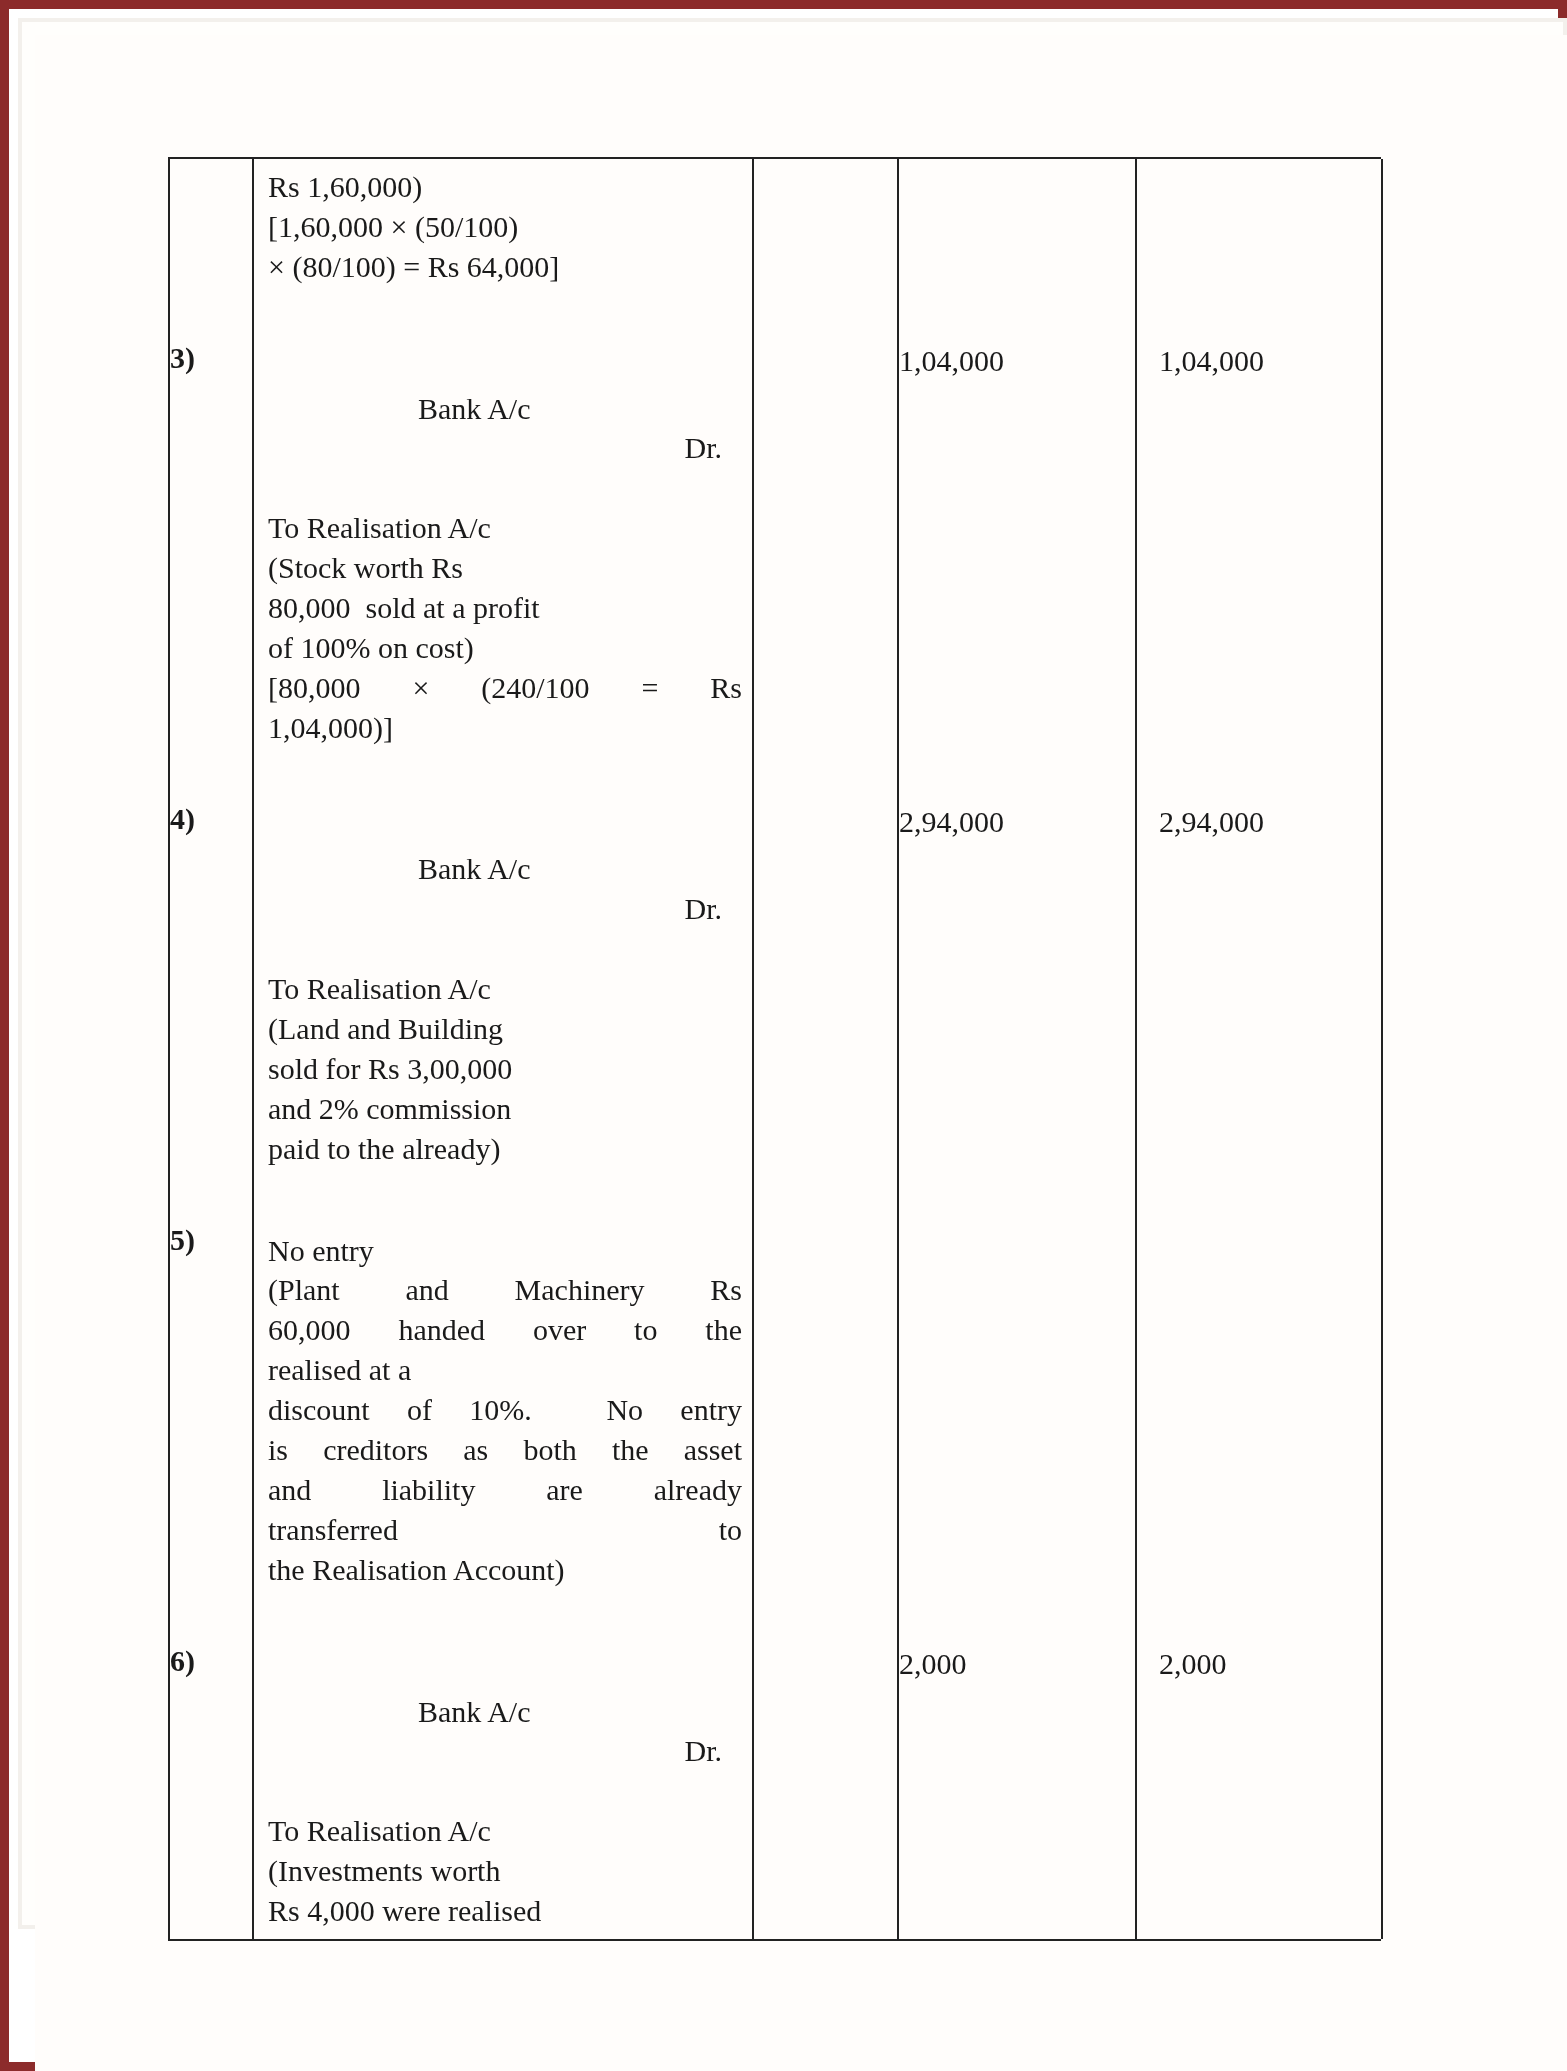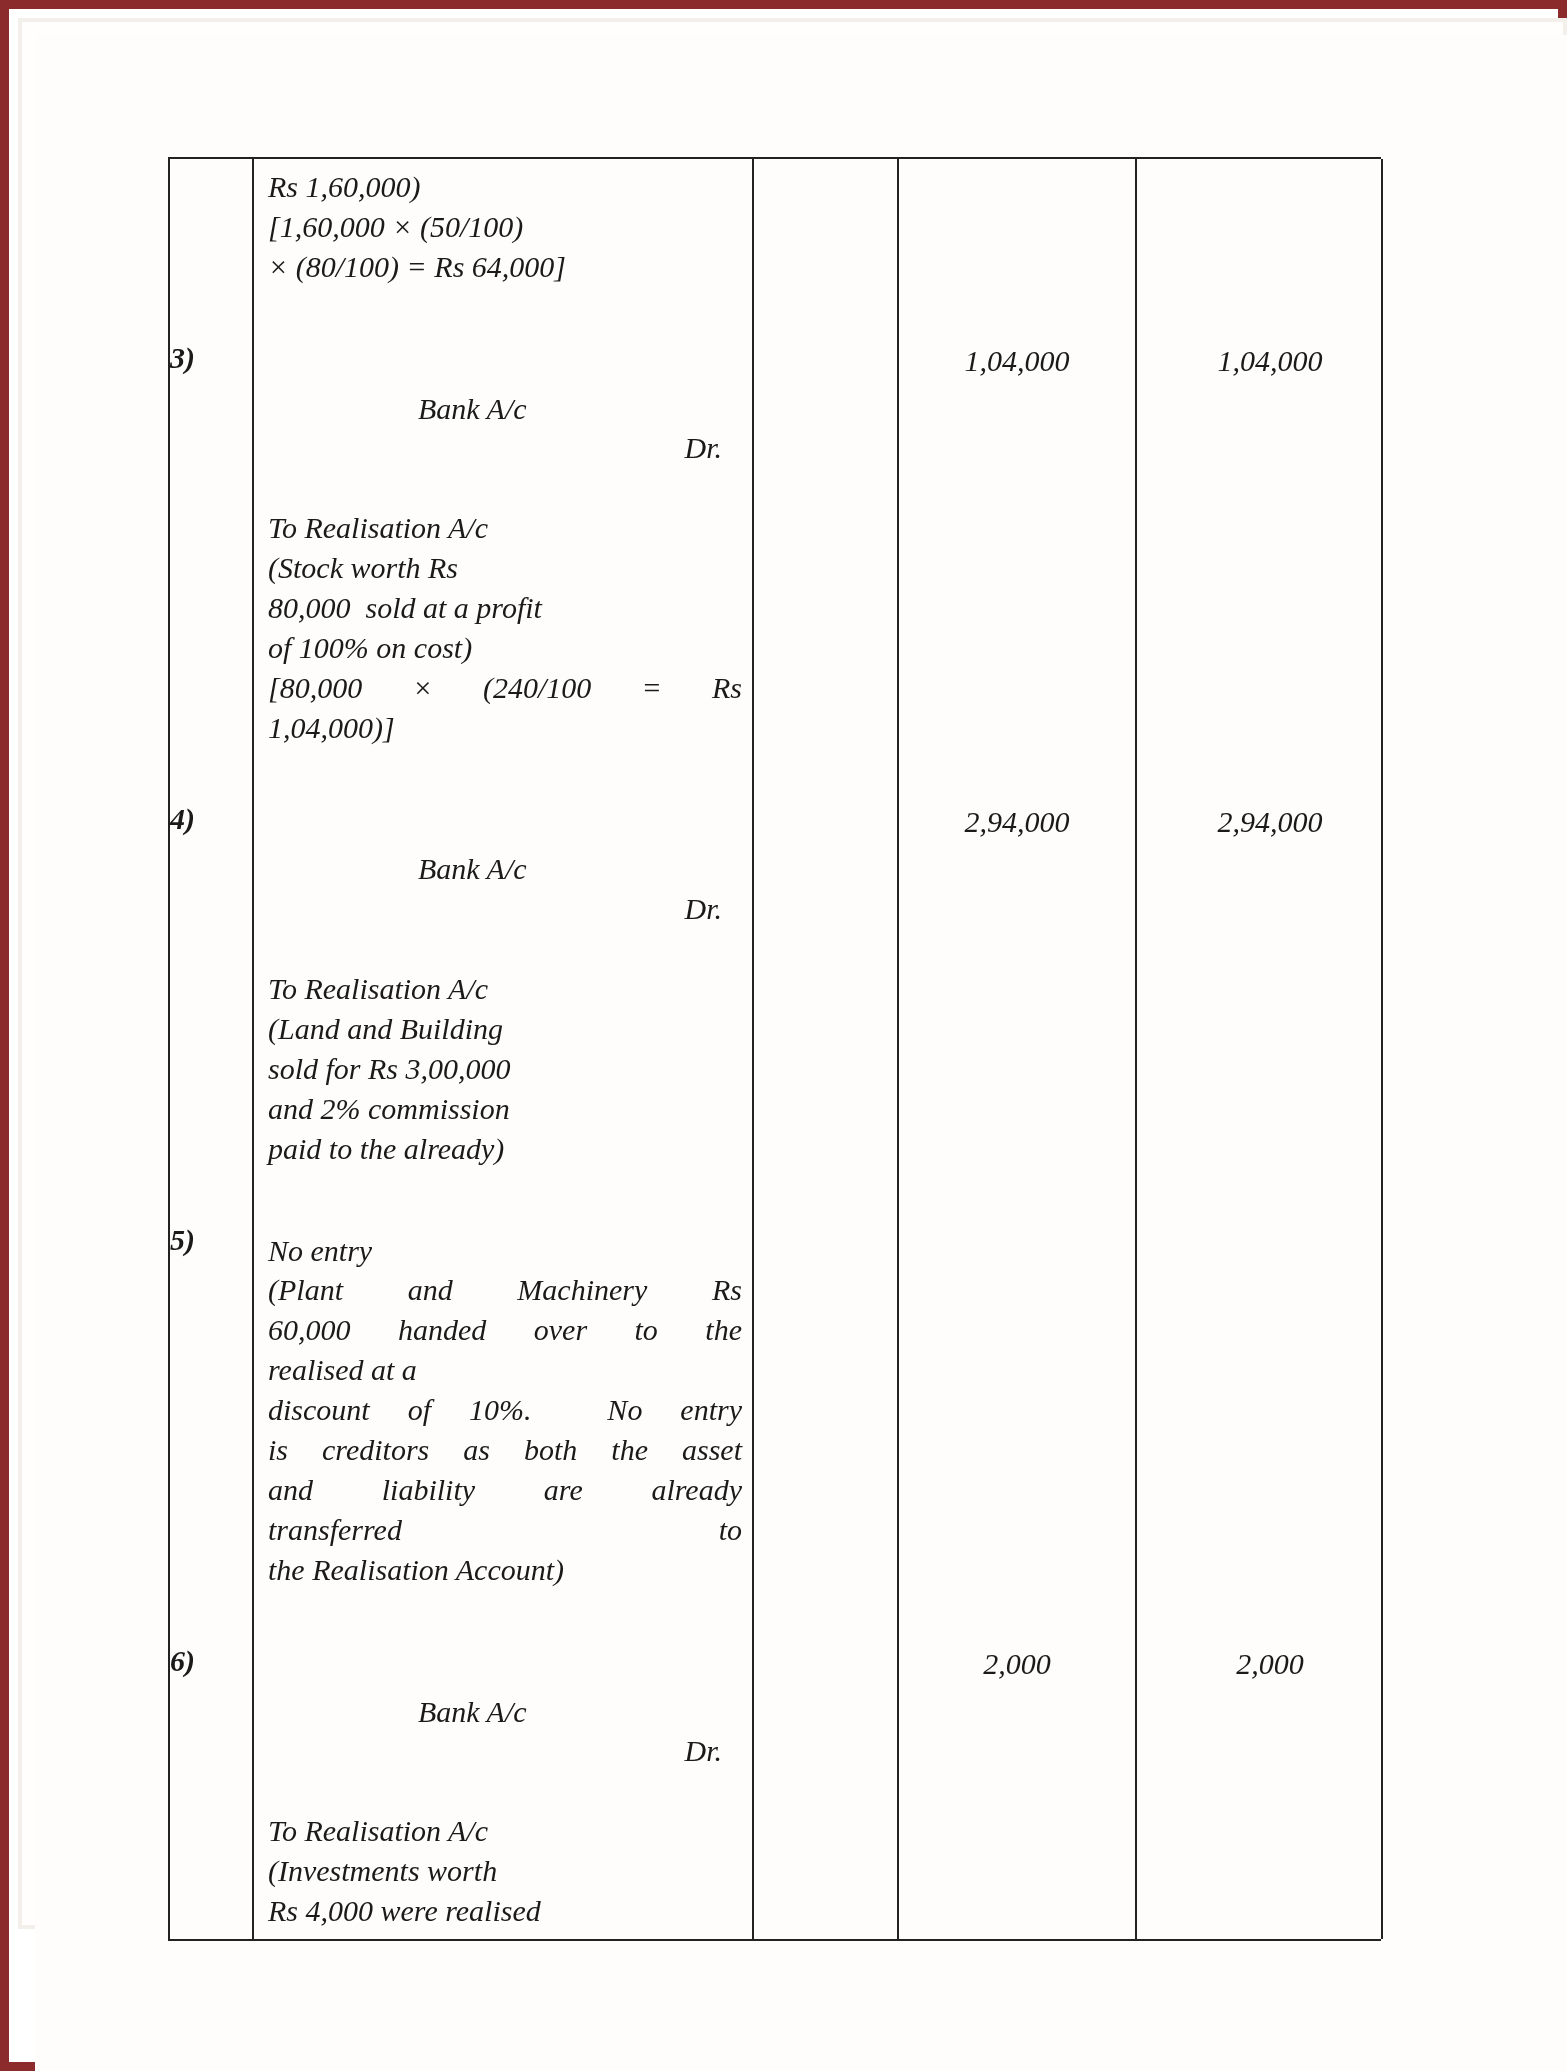--- a/index.html
+++ b/index.html
@@ -24,21 +24,20 @@
     background: #ffffff;
   }
   .page-frame-inner {
     position: absolute;
     top: 9px; left: 9px;
     width: 1549px;
     height: 1911px;
     box-sizing: border-box;
     border: 4px solid #f3f0ec;
     background: #fffefc;
-    font-style: italic;
   }
   .sheet {
     position: absolute;
     top: 13px; left: 13px;
     width: 1541px;
     height: 2045px;
     background: #fffdfb;
   }
   .journal-wrap {
     position: absolute;
@@ -76,21 +75,21 @@
   }
   .sr {
     font-weight: bold;
     font-size: 30px;
     padding: 8px 6px 8px 14px;
     text-align: left;
   }
   .amt {
     font-size: 30px;
     padding: 8px 14px;
-    text-align: center;
+    text-align: left;
     line-height: 1.33;
   }
   .amt.cr {
     padding-left: 22px;
   }
   .amt-pad-1 { padding-top: 48px; }
 
   .line { white-space: pre-wrap; }
   .dr-tag {
     float: right;

